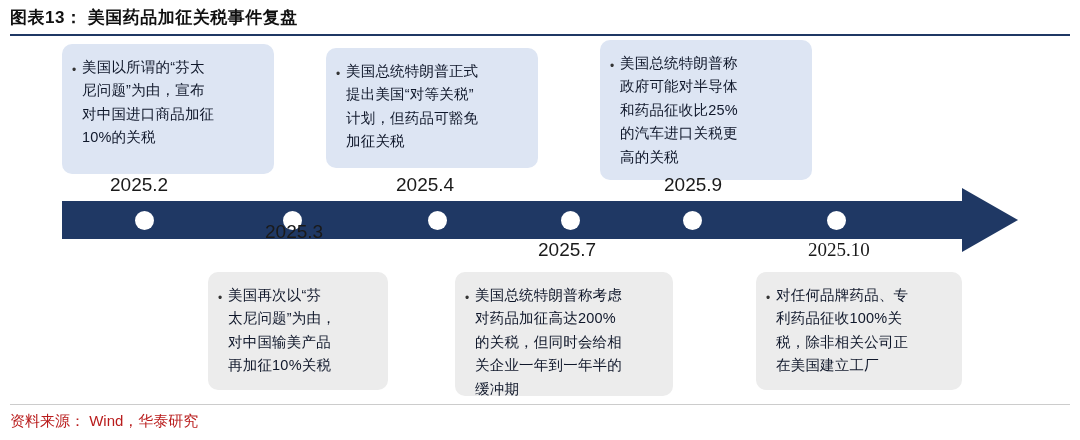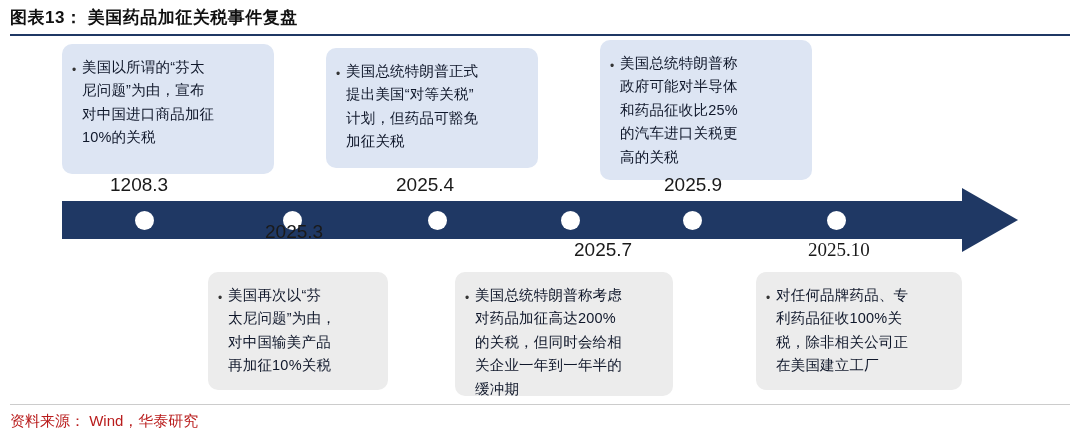--- a/index.html
+++ b/index.html
@@ -159,36 +159,36 @@
 
   <div class="card blue" style="left:600px; top:40px; width:212px; height:140px;">
     <span class="bullet">•</span>
     <span class="card-text">美国总统特朗普称
 政府可能对半导体
 和药品征收比25%
 的汽车进口关税更
 高的关税</span>
   </div>
 
-  <div class="date-label" style="left:110px; top:174px;">1208.3</div>
+  <div class="date-label" style="left:110px; top:174px;">2025.2</div>
   <div class="date-label" style="left:396px; top:174px;">2025.4</div>
   <div class="date-label" style="left:664px; top:174px;">2025.9</div>
 
   <div class="axis"></div>
   <div class="axis-arrow"></div>
 
   <div class="dot" style="left:135px;"></div>
   <div class="dot" style="left:283px;"></div>
   <div class="dot" style="left:428px;"></div>
   <div class="dot" style="left:561px;"></div>
   <div class="dot" style="left:683px;"></div>
   <div class="dot" style="left:827px;"></div>
 
   <div class="date-label" style="left:265px; top:221px;">2025.3</div>
-  <div class="date-label" style="left:538px; top:239px;margin-left:36px;">2025.7</div>
+  <div class="date-label" style="left:538px; top:239px;">2025.7</div>
   <div class="date-label" style="left:808px; top:239px;font-family:Liberation Serif, serif;">2025.10</div>
 
   <div class="card gray" style="left:208px; top:272px; width:180px; height:118px;">
     <span class="bullet">•</span>
     <span class="card-text">美国再次以“芬
 太尼问题”为由，
 对中国输美产品
 再加征10%关税</span>
   </div>
 

